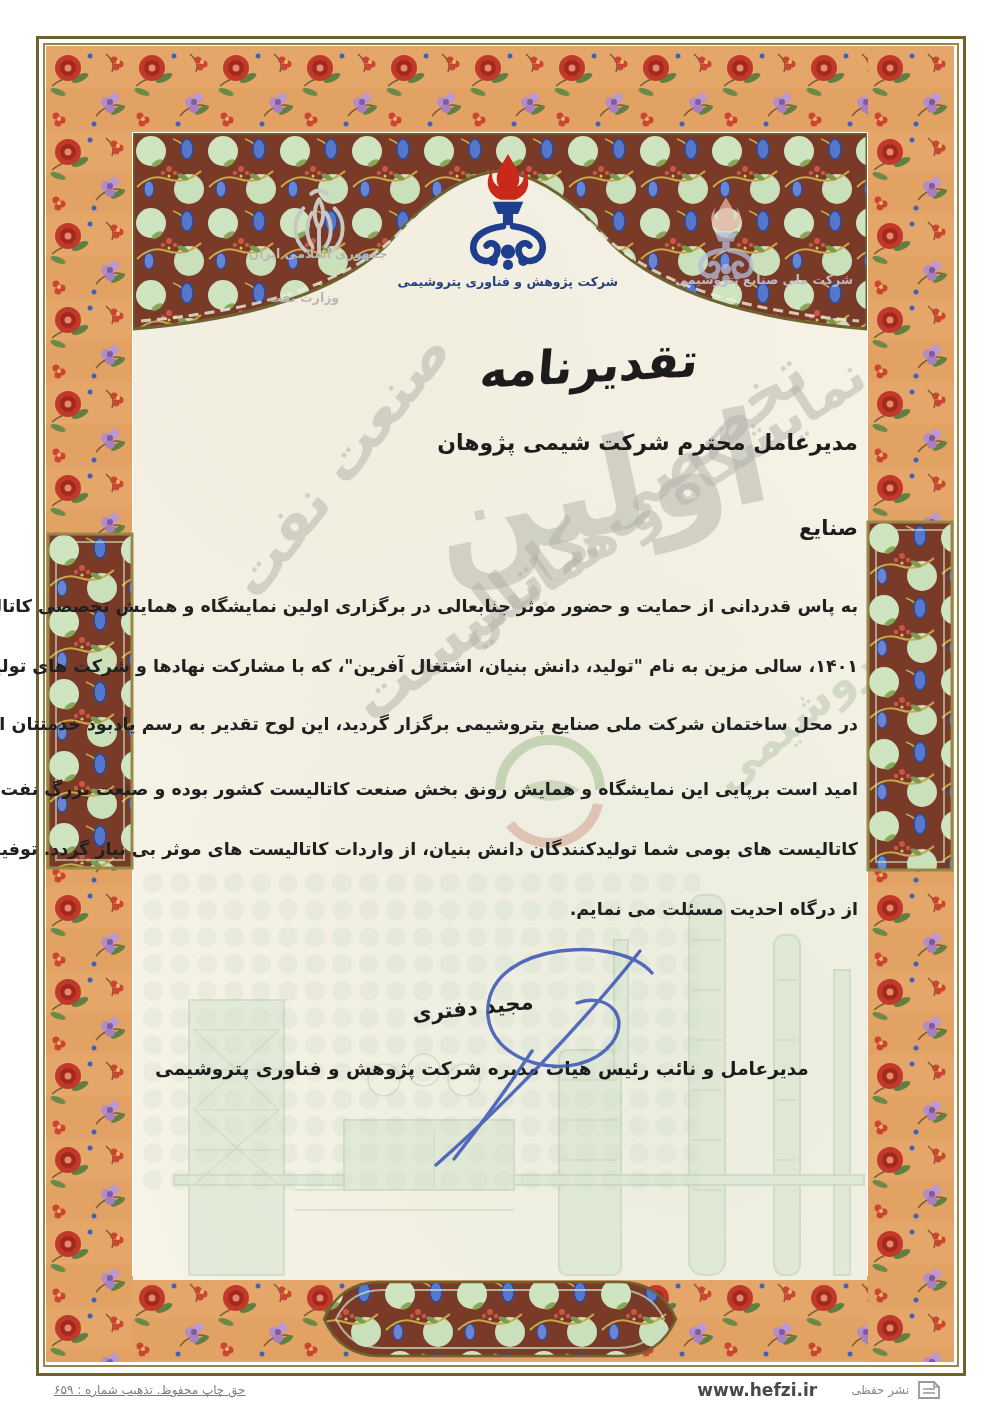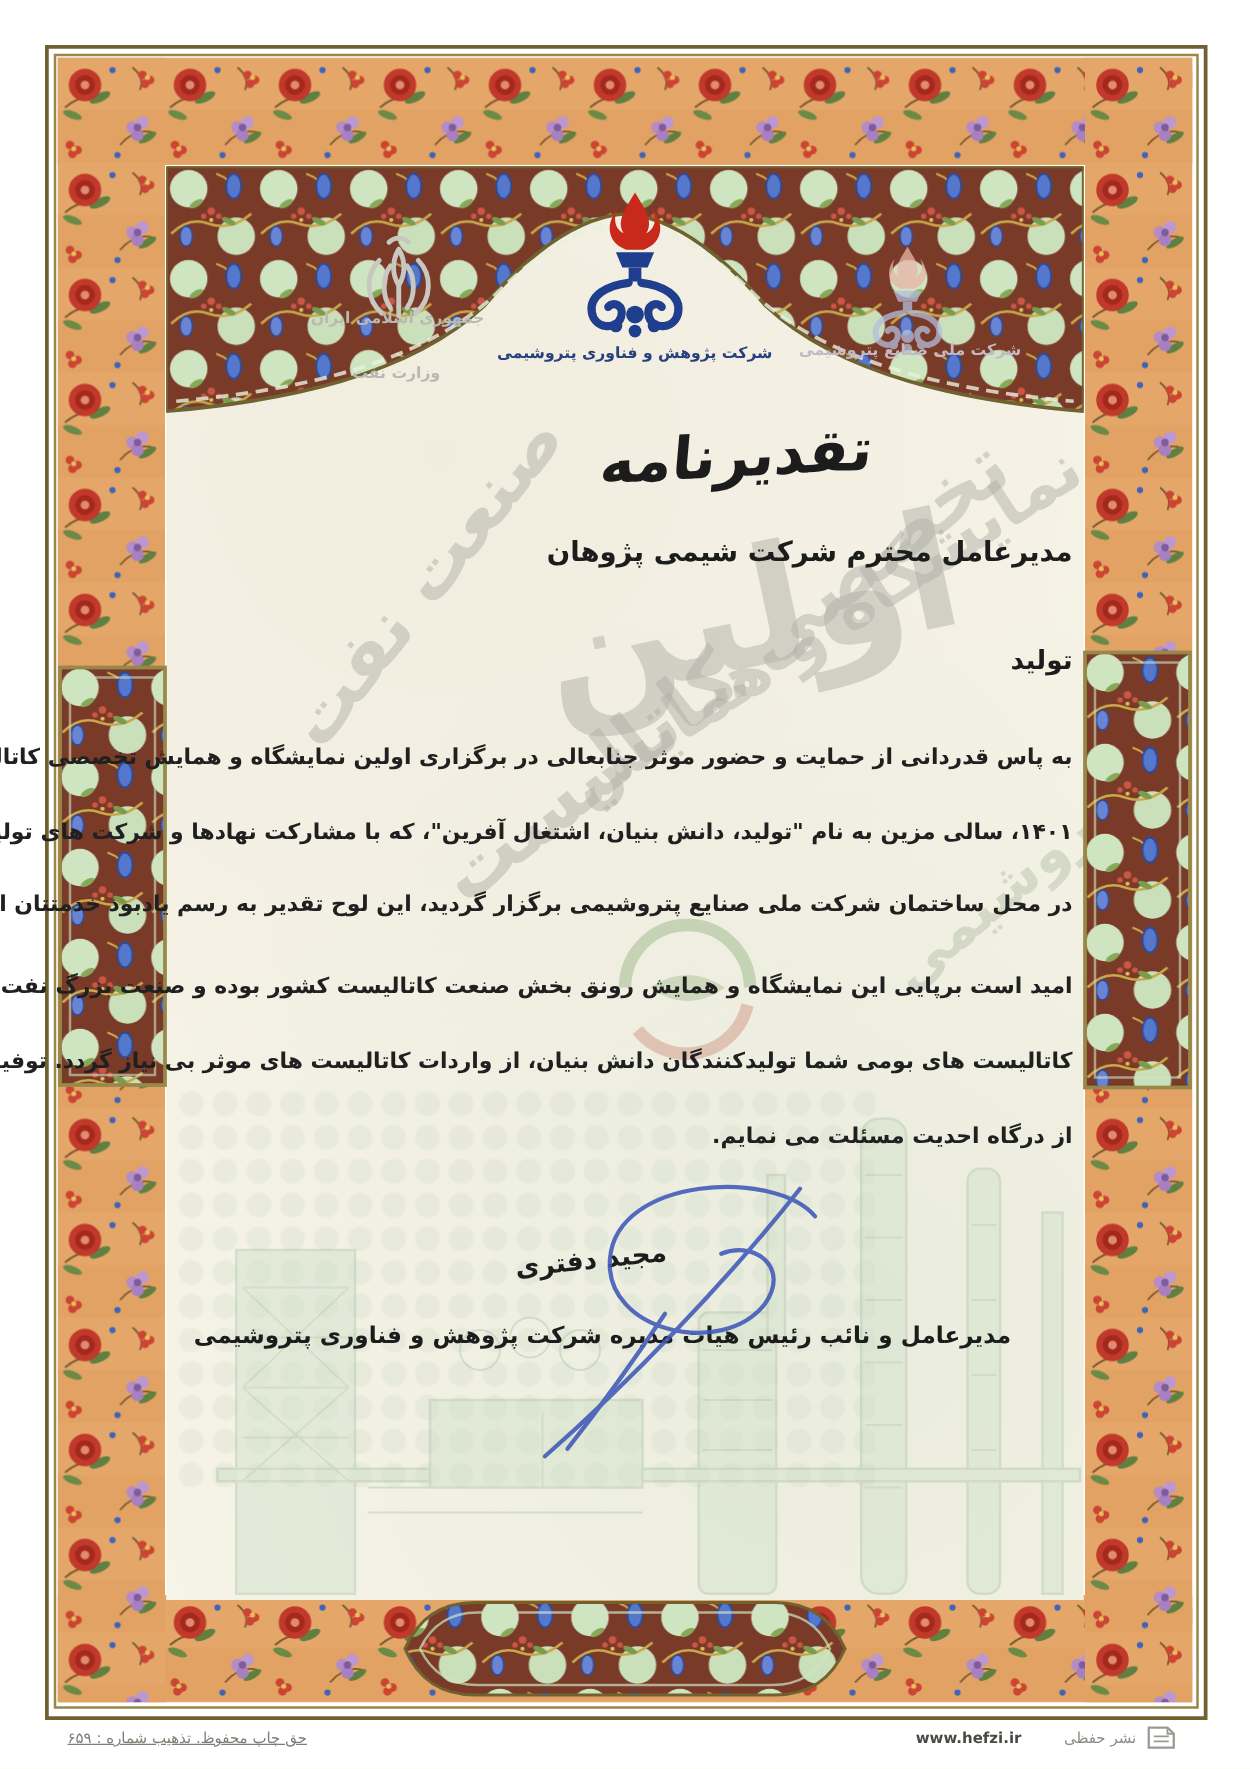--- a/index.html
+++ b/index.html
@@ -33,21 +33,21 @@
   .sig-role{font-size:18.5px;font-weight:bold;z-index:8;}
   .logo-cap{font-size:12.5px;font-weight:bold;text-align:center;z-index:7;}
   .cap-blue{color:#27407e;}
   .cap-gray{color:#b9b9b1;}
   .cap-faded{color:#c3b8c4;}
   .wm{color:#afafa6;opacity:.48;font-weight:bold;z-index:4;pointer-events:none;}
   .wm-green{color:#9cab90;opacity:.33;}
   .footer-left{left:54px;top:1383px;font-size:12px;color:#7e7e76;z-index:2;text-decoration:underline;}
   .footer-right{right:58px;top:1379px;z-index:2;display:flex;flex-direction:row-reverse;align-items:center;gap:7px;}
   .footer-right .pub{font-size:12px;color:#8a8a82;direction:rtl;margin-left:27px;}
-  .footer-right .url{font-size:12px;color:#4a4a44;font-weight:bold;}
+  .footer-right .url{font-size:17px;color:#4a4a44;font-weight:bold;}
 </style>
 </head>
 <body>
 
 <svg class="abs" style="width:0;height:0" aria-hidden="true">
   <defs>
     <pattern id="floral" width="84" height="84" patternUnits="userSpaceOnUse">
       <rect width="84" height="84" fill="#e2a263"></rect>
       <rect width="84" height="42" fill="#e6a96c" opacity=".6"></rect>
       <path d="M6,40 Q20,28 34,34 M50,70 Q62,56 76,60 M60,8 Q70,16 66,26" stroke="#7c5a2e" stroke-width="1.5" fill="none"></path>
@@ -172,21 +172,21 @@
     <path d="M35,10 C30,18 30,28 35,36 C40,28 40,18 35,10"></path>
     <path d="M35,36 V58"></path>
     <path d="M21,18 C11,28 11,46 23,56"></path>
     <path d="M49,18 C59,28 59,46 47,56"></path>
     <path d="M29,22 C23,30 23,44 29,52"></path>
     <path d="M41,22 C47,30 47,44 41,52"></path>
     <path d="M28,5 C32,1 38,1 42,5"></path>
   </g>
 </svg>
 <div class="abs fa logo-cap cap-gray" style="left:248px;top:246px;width:140px">جمهوری اسلامی ایران</div>
-<div class="abs fa logo-cap cap-gray" style="left:247px;top:290px;width:140px">وزارت نفت</div>
+<div class="abs fa logo-cap cap-gray" style="left:234px;top:290px;width:140px">وزارت نفت</div>
 
 <svg class="abs" style="left:442px;top:152px;z-index:7" width="132" height="120" viewBox="0 0 120 118">
   <path d="M60,2 C53,14 45,24 51,34 C43,30 43,20 47,14 C37,25 37,41 53,47 L67,47 C83,41 83,25 73,14 C77,20 77,30 69,34 C75,24 67,14 60,2 Z" fill="#c9291a"></path>
   <path d="M45,49 H75 L70,61 H50 Z" fill="#1f3f8e"></path>
   <rect x="55" y="61" width="10" height="11" fill="#1f3f8e"></rect>
   <g stroke="#1f3f8e" stroke-width="6.5" fill="none" stroke-linecap="round">
     <path d="M55,73 C38,75 24,83 26,96 C28,109 45,111 49,100 C52,91 43,87 39,92"></path>
     <path d="M65,73 C82,75 96,83 94,96 C92,109 75,111 71,100 C68,91 77,87 81,92"></path>
   </g>
   <circle cx="60" cy="98" r="7" fill="#1f3f8e"></circle>
@@ -202,26 +202,26 @@
   <rect x="55" y="61" width="10" height="11" fill="#b4bedd"></rect>
   <g stroke="#b4bedd" stroke-width="6.5" fill="none" stroke-linecap="round">
     <path d="M55,73 C38,75 24,83 26,96 C28,109 45,111 49,100 C52,91 43,87 39,92"></path>
     <path d="M65,73 C82,75 96,83 94,96 C92,109 75,111 71,100 C68,91 77,87 81,92"></path>
   </g>
   <circle cx="60" cy="98" r="7" fill="#b4bedd"></circle>
   <circle cx="45" cy="107" r="5" fill="#b4bedd"></circle>
   <circle cx="60" cy="111" r="5" fill="#b4bedd"></circle>
   <circle cx="75" cy="107" r="5" fill="#b4bedd"></circle>
 </svg>
-<div class="abs fa logo-cap cap-faded" style="left:638px;top:272px;width:180px">شرکت ملی صنایع پتروشیمی</div>
+<div class="abs fa logo-cap cap-faded" style="left:674px;top:272px;width:180px">شرکت ملی صنایع پتروشیمی</div>
 
 <div class="abs fa title" style="left:480px;top:338px">تقدیرنامه</div>
 
 <div class="abs fa addressee" style="right:142px;top:430px">مدیرعامل محترم شرکت شیمی پژوهان</div>
-<div class="abs fa salutation" style="right:142px;top:516px">تولید</div>
+<div class="abs fa salutation" style="right:142px;top:516px">صنایع</div>
 
 <div class="abs fa bodyline" style="right:142px;top:596px">به پاس قدردانی از حمایت و حضور موثر جنابعالی در برگزاری اولین نمایشگاه و همایش تخصصی کاتالیست صنعت نفت مورخ ۱۶ و ۱۷ بهمن ماه</div>
 <div class="abs fa bodyline" style="right:142px;top:656px">۱۴۰۱، سالی مزین به نام "تولید، دانش بنیان، اشتغال آفرین"، که با مشارکت نهادها و شرکت های تولیدی و صنفی حوزه صنعت کاتالیست</div>
 <div class="abs fa bodyline" style="right:142px;top:714px">در محل ساختمان شرکت ملی صنایع پتروشیمی برگزار گردید، این لوح تقدیر به رسم یادبود خدمتتان اهدا می گردد.</div>
 <div class="abs fa bodyline" style="right:142px;top:779px">امید است برپایی این نمایشگاه و همایش رونق بخش صنعت کاتالیست کشور بوده و صنعت بزرگ نفت و پتروشیمی به همت ارائه</div>
 <div class="abs fa bodyline" style="right:142px;top:839px">کاتالیست های بومی شما تولیدکنندگان دانش بنیان، از واردات کاتالیست های موثر بی نیاز گردد. توفیق روزافزون و سلامتی جنابعالی را</div>
 <div class="abs fa bodyline" style="right:142px;top:899px">از درگاه احدیت مسئلت می نمایم.</div>
 
 <svg class="abs sig-svg" style="left:280px;top:935px;z-index:9" width="420" height="235" viewBox="0 0 420 235">
   <g stroke="#3f58b8" stroke-width="3.4" fill="none" stroke-linecap="round" opacity=".88">

